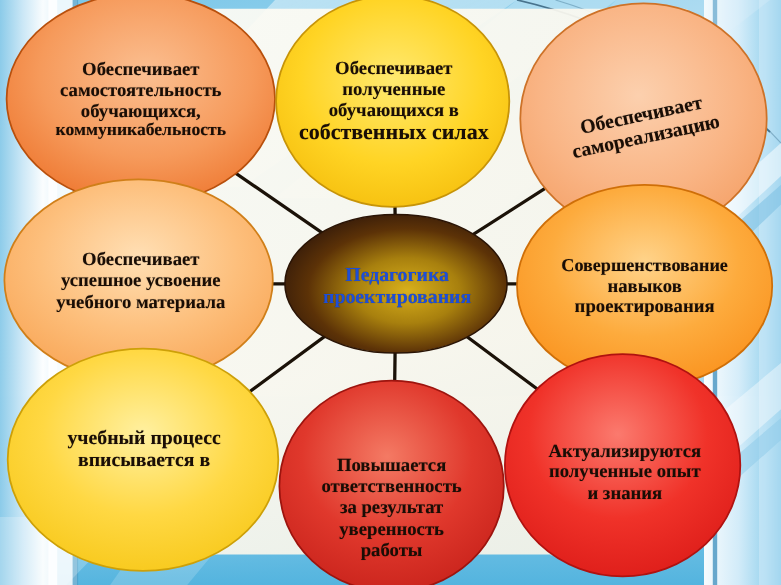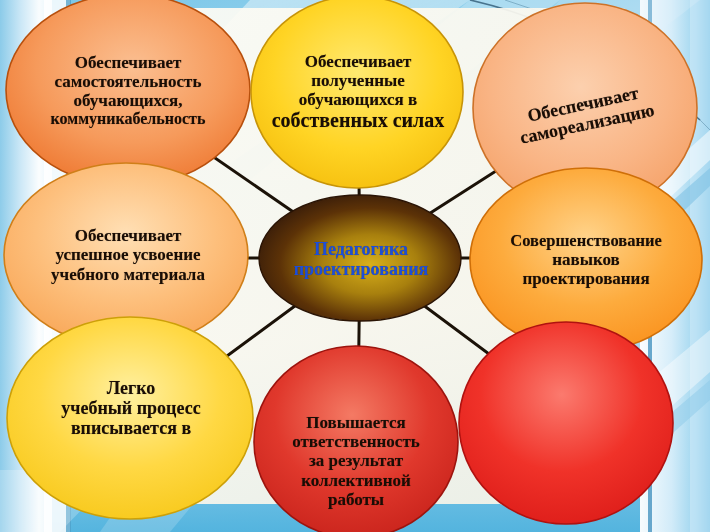--- a/index.html
+++ b/index.html
@@ -216,30 +216,36 @@
   <div class="bub-label" style="left:470px;top:210px;width:232px;height:100px;font-size:17px;">
     <span>
       <span style="font-size:16.5px;">Совершенствование</span>
       <span>навыков</span>
       <span>проектирования</span>
     </span>
   </div>
 
   <div class="bub-label" style="left:18px;top:357px;width:226px;height:102px;font-size:18px;">
     <span>
-      <span>Легко</span>
       <span>учебный процесс</span>
       <span>вписывается в</span>
     </span>
   </div>
 
   <div class="bub-label" style="left:254px;top:385px;width:204px;height:152px;font-size:17px;">
     <span>
       <span>Повышается</span>
       <span>ответственность</span>
       <span>за результат</span>
-      <span>коллективной</span>
+      <span>уверенность</span>
       <span>работы</span>
     </span>
   </div>
 
+  <div class="bub-label" style="left:462px;top:378px;width:212px;height:102px;font-size:17px;">
+    <span>
+      <span>Актуализируются</span>
+      <span>полученные опыт</span>
+      <span>и знания</span>
+    </span>
+  </div>
 
 </div>
 
 </body></html>

